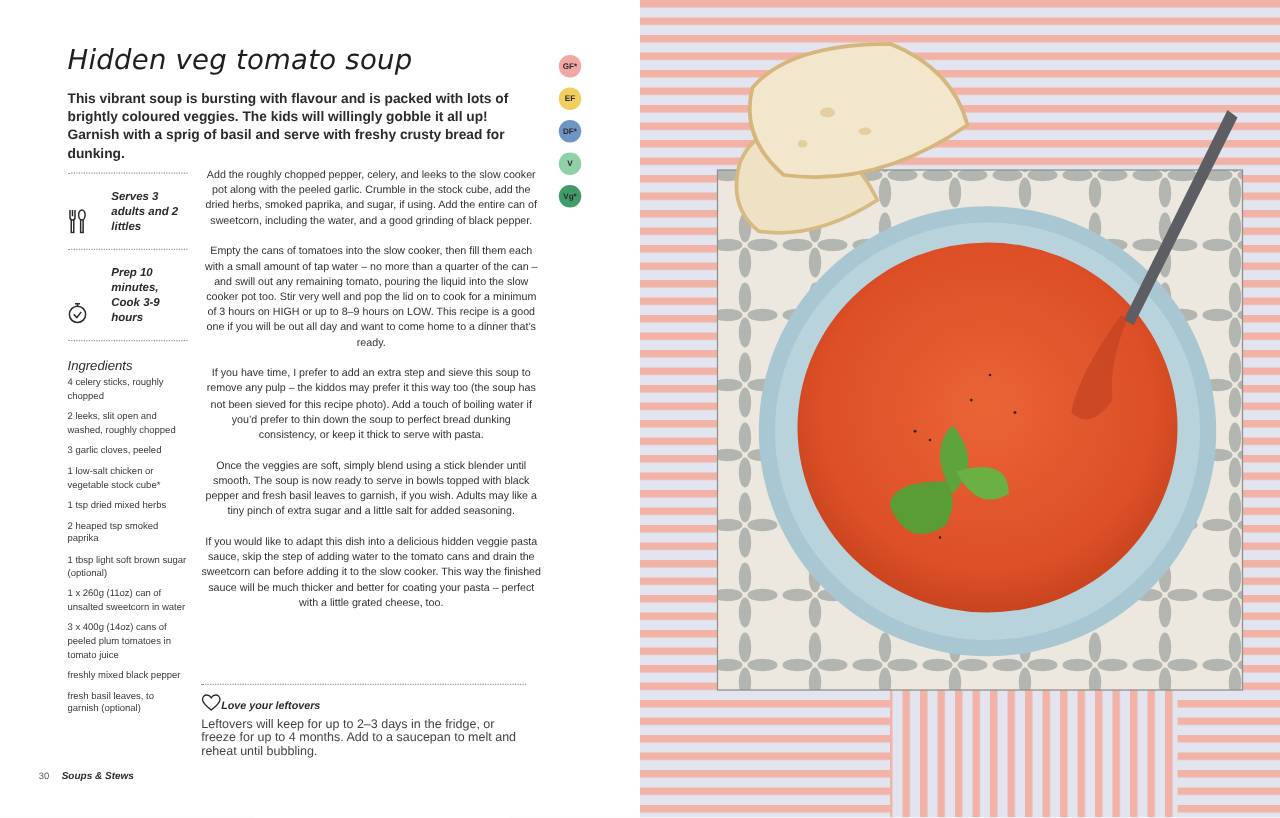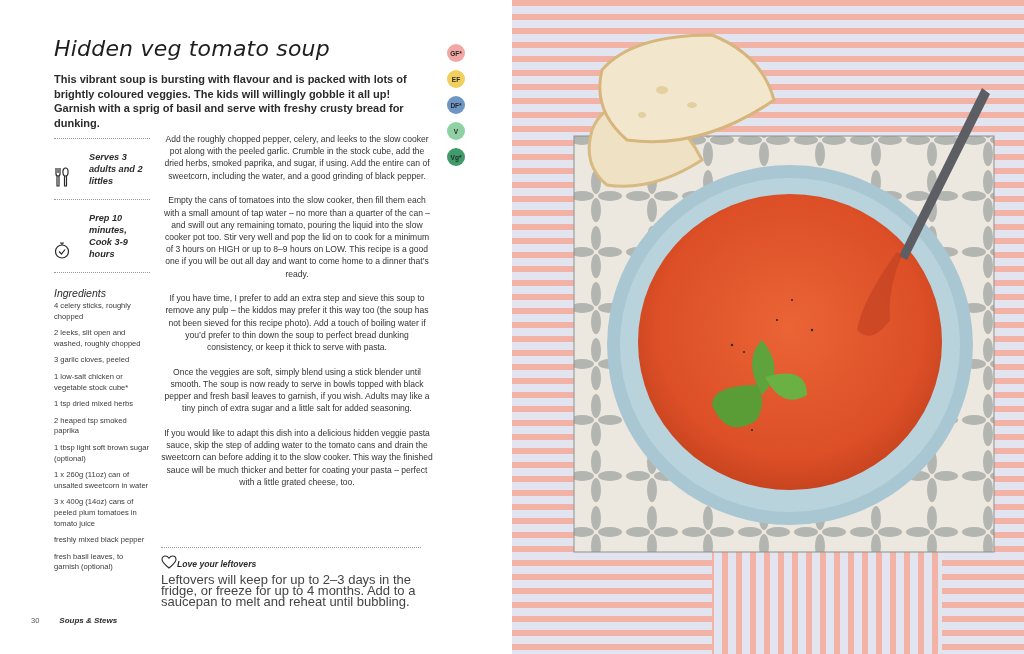--- a/index.html
+++ b/index.html
@@ -23,23 +23,23 @@
   .ing-title { font-style: italic; font-size: 10.5px; color: #2b2b2b; margin-top: 14px; margin-bottom: 2px; }
   .ing-item { font-size: 7.6px; line-height: 10.6px; color: #3a3a3a; margin-bottom: 6px; }
 
   .method { position: absolute; left: 161px; top: 133px; width: 272px; text-align: center; }
   .method p { font-size: 8.55px; line-height: 12.2px; color: #333; margin-bottom: 12.5px; }
 
   .leftovers { position: absolute; left: 161px; top: 547px; width: 260px; }
   .leftovers .dotline { margin-bottom: 7px; }
   .lo-head { display: flex; align-items: flex-end; gap: 0; margin-bottom: 5px; }
   .lo-title { font-style: italic; font-weight: bold; font-size: 8.6px; color: #2b2b2b; }
-  .lo-text { font-size: 13px; line-height: 11px; color: #444; }
+  .lo-text { font-size: 10px; line-height: 11px; color: #444; }
 
-  .footer { position: absolute; left: 31px; top: 616px; display: flex; gap: 20px; align-items: baseline; }
+  .footer { position: absolute; left: 31px; top: 616px; display: flex; gap: 10px; align-items: baseline; }
   .page-num { font-size: 7.5px; color: #555; }
   .section-name { font-style: italic; font-weight: bold; font-size: 8px; color: #2b2b2b; }
 </style>
 </head>
 <body>
 
 <div class="page-left">
   <h1 class="title">Hidden veg tomato soup</h1>
   <p class="intro">This vibrant soup is bursting with flavour and is packed with lots of brightly coloured veggies. The kids will willingly gobble it all up! Garnish with a sprig of basil and serve with freshy crusty bread for dunking.</p>
 

